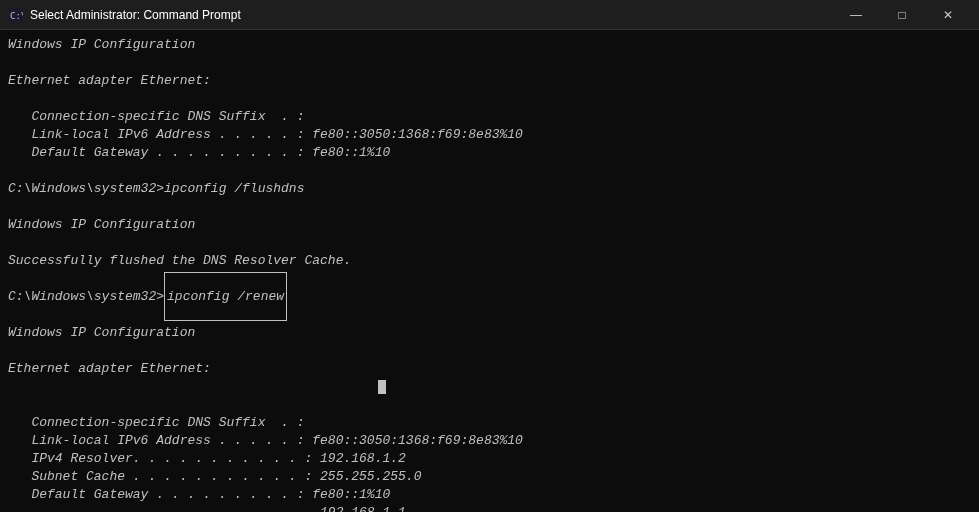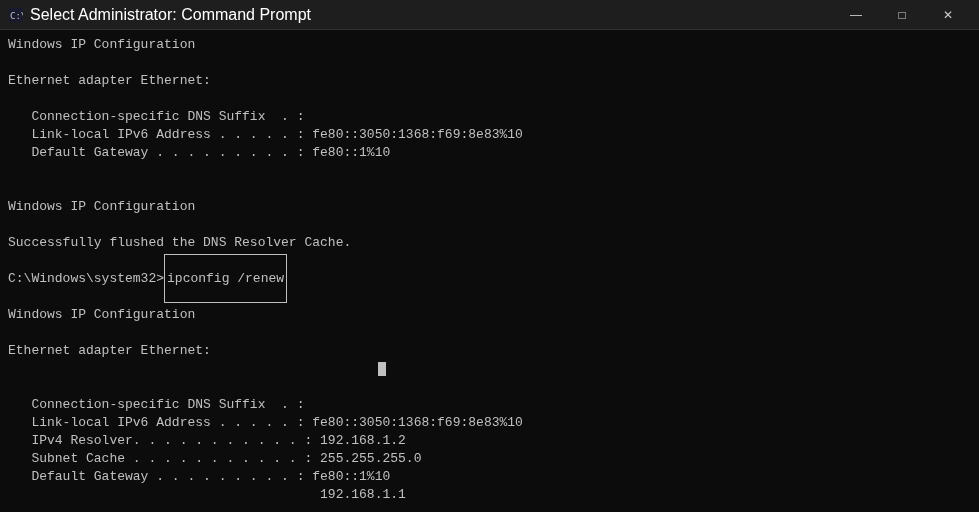--- a/index.html
+++ b/index.html
@@ -32,21 +32,21 @@
       justify-content: center;
       flex-shrink: 0;
     }
     .titlebar-icon svg {
       width: 14px;
       height: 14px;
     }
     .titlebar-title {
       color: #fff;
       font-family: 'Segoe UI', Arial, sans-serif;
-      font-size: 16px;
+      font-size: 12px;
       flex: 1;
     }
     .titlebar-controls {
       display: flex;
       gap: 0;
     }
     .titlebar-btn {
       width: 46px;
       height: 30px;
       display: flex;
@@ -63,20 +63,21 @@
       background: #0c0c0c;
       height: calc(512px - 30px);
       padding: 6px 8px;
       overflow: hidden;
       position: relative;
     }
     .line {
       line-height: 18px;
       white-space: pre;
       color: #c0c0c0;
+      font-style: italic;
     }
     .line.empty {
       height: 18px;
     }
     .cmd-highlight {
       background: transparent;
       border: 1px solid #c0c0c0;
       padding: 16px 2px;
       color: #c0c0c0;
     }
@@ -121,20 +122,21 @@
   <div class="line empty"></div>
 
   <div class="line">   Connection-specific DNS Suffix  . :</div>
 
   <div class="line">   Link-local IPv6 Address . . . . . : fe80::3050:1368:f69:8e83%10</div>
 
   <div class="line">   Default Gateway . . . . . . . . . : fe80::1%10</div>
 
   <div class="line empty"></div>
 
+  <div class="line">C:\Windows\system32&gt;ipconfig /flushdns</div>
 
   <div class="line empty"></div>
 
   <div class="line">Windows IP Configuration</div>
 
   <div class="line empty"></div>
 
   <div class="line">Successfully flushed the DNS Resolver Cache.</div>
 
   <div class="line empty"></div>

